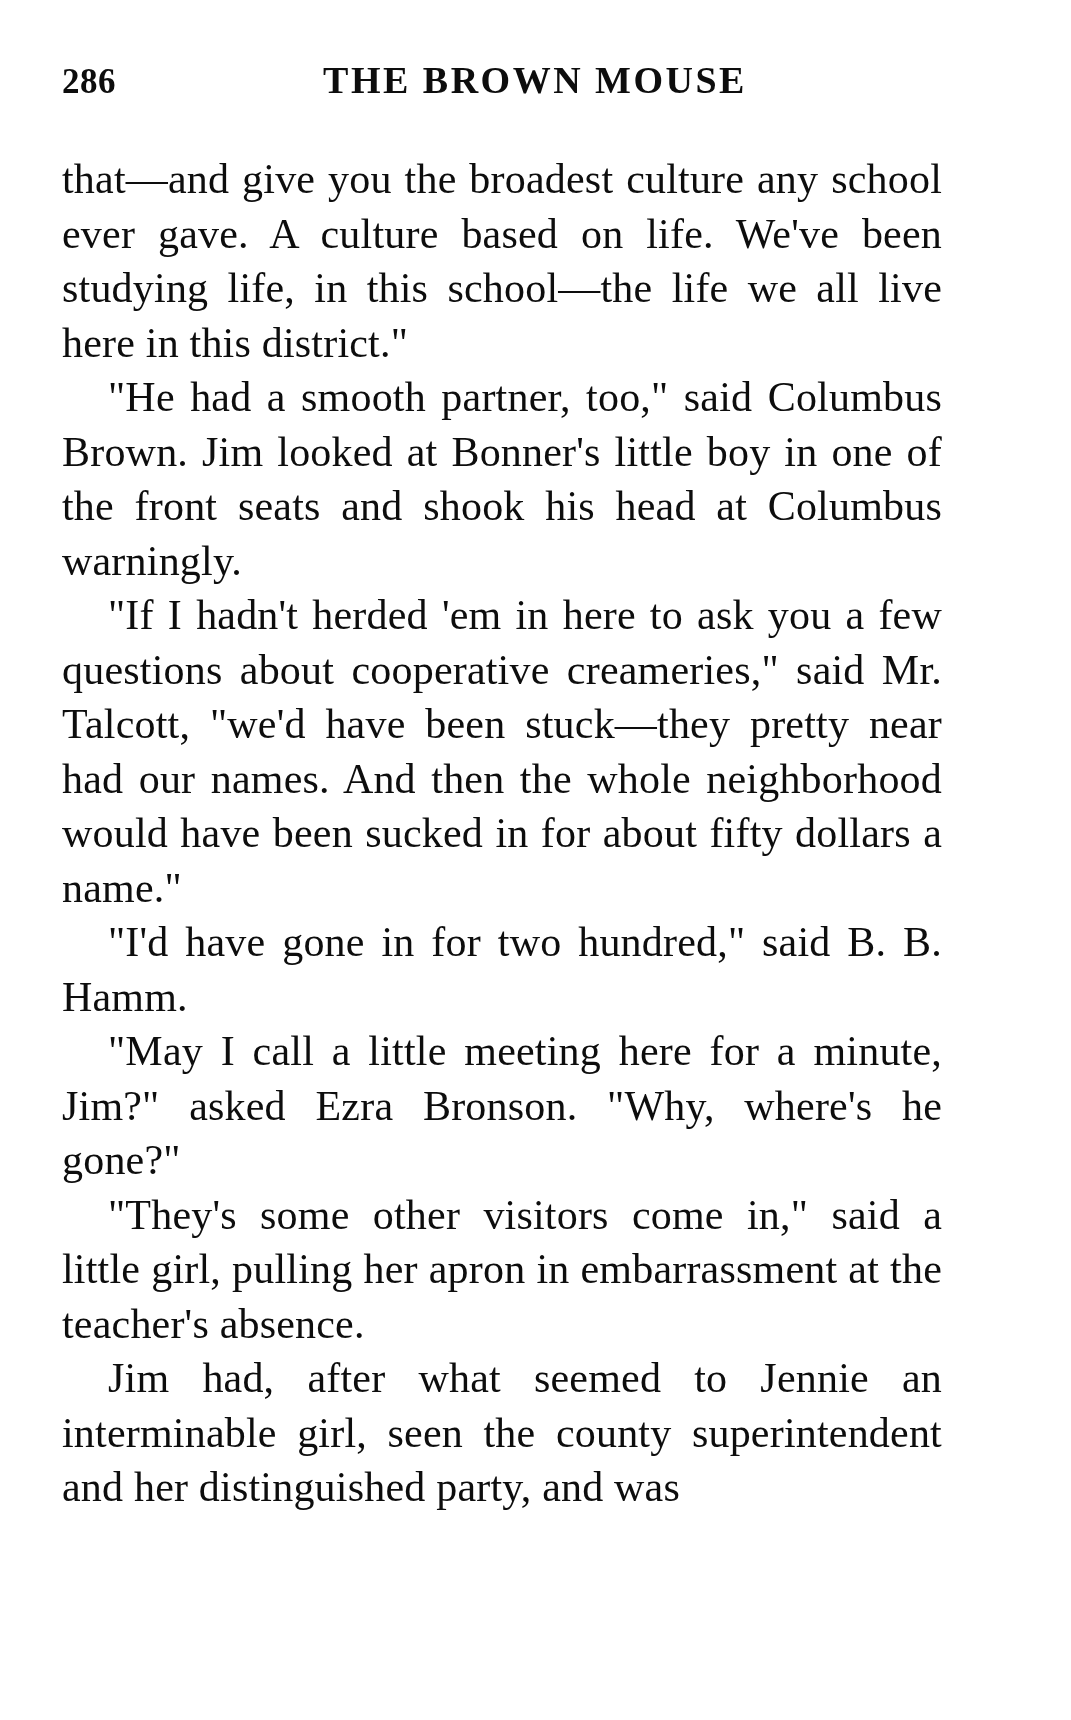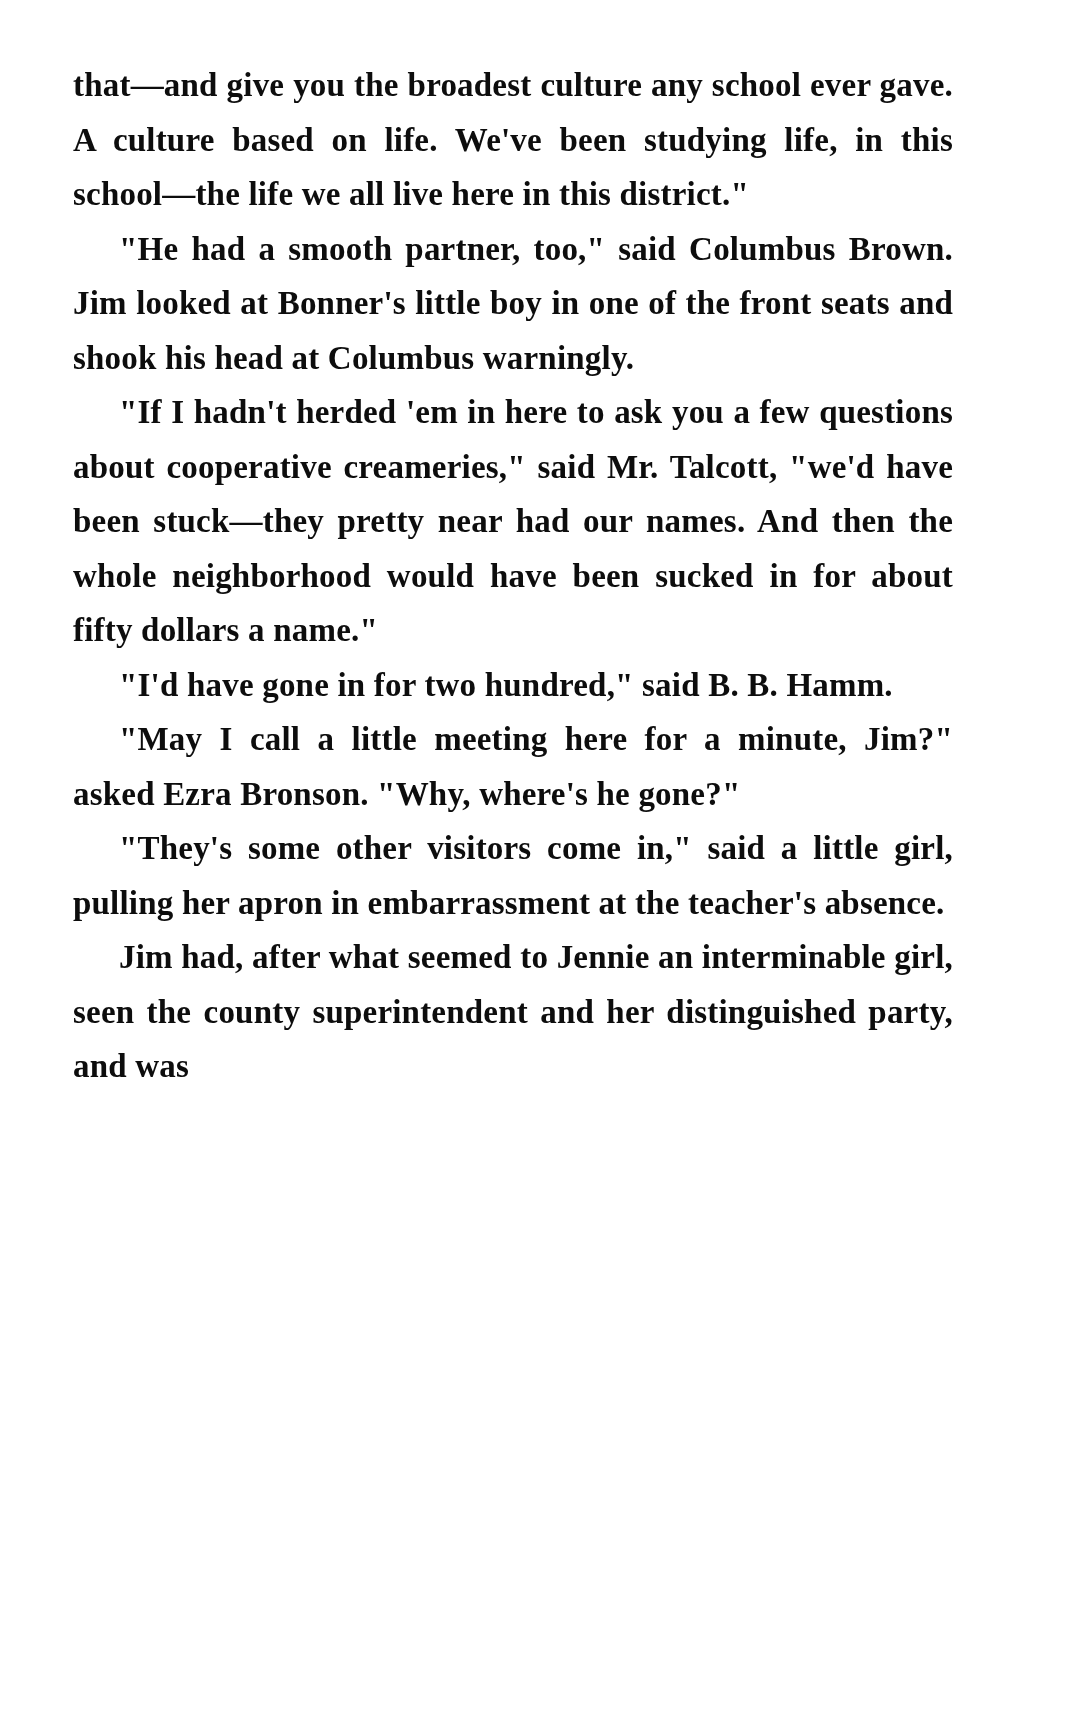--- a/index.html
+++ b/index.html
@@ -37,45 +37,48 @@
   }
   .head-title {
     flex: 1;
     text-align: center;
     font-size: 38px;
     font-weight: bold;
     letter-spacing: 2.5px;
     padding-right: 70px;
   }
   .body-text {
-    font-size: 33px;
+    font-size: 42px;
     line-height: 54.5px;
     text-align: justify;
     text-justify: inter-word;
-    font-weight: bold;
+    font-weight: normal;
     letter-spacing: 0.2px;
     width: 880px;
-    margin-left: 11px;
   }
   .body-text p {
     margin: 0;
     text-indent: 0;
   }
   .body-text p.indent {
     text-indent: 46px;
   }
   .body-text p:last-child {
     
   }
 </style>
 </head>
 <body>
 
 <div class="page">
 
+  <div class="running-head">
+    <div class="folio">286</div>
+    <div class="head-title">THE BROWN MOUSE</div>
+  </div>
 
   <div class="body-text">
     <p>that—and give you the broadest culture any school ever gave.  A culture based on life. We've been studying life, in this school—the life we all live here in this district."</p>
     <p class="indent">"He had a smooth partner, too," said Columbus Brown.  Jim looked at Bonner's little boy in one of the front seats and shook his head at Columbus warningly.</p>
     <p class="indent">"If I hadn't herded 'em in here to ask you a few questions about cooperative creameries," said Mr. Talcott, "we'd have been stuck—they pretty near had our names.  And then the whole neighborhood would have been sucked in for about fifty dollars a name."</p>
     <p class="indent">"I'd have gone in for two hundred," said B. B. Hamm.</p>
     <p class="indent">"May I call a little meeting here for a minute, Jim?" asked Ezra Bronson.  "Why, where's he gone?"</p>
     <p class="indent">"They's some other visitors come in," said a little girl, pulling her apron in embarrassment at the teacher's absence.</p>
     <p class="indent">Jim had, after what seemed to Jennie an interminable girl, seen the county superintendent and her distinguished party, and was</p>
   </div>

